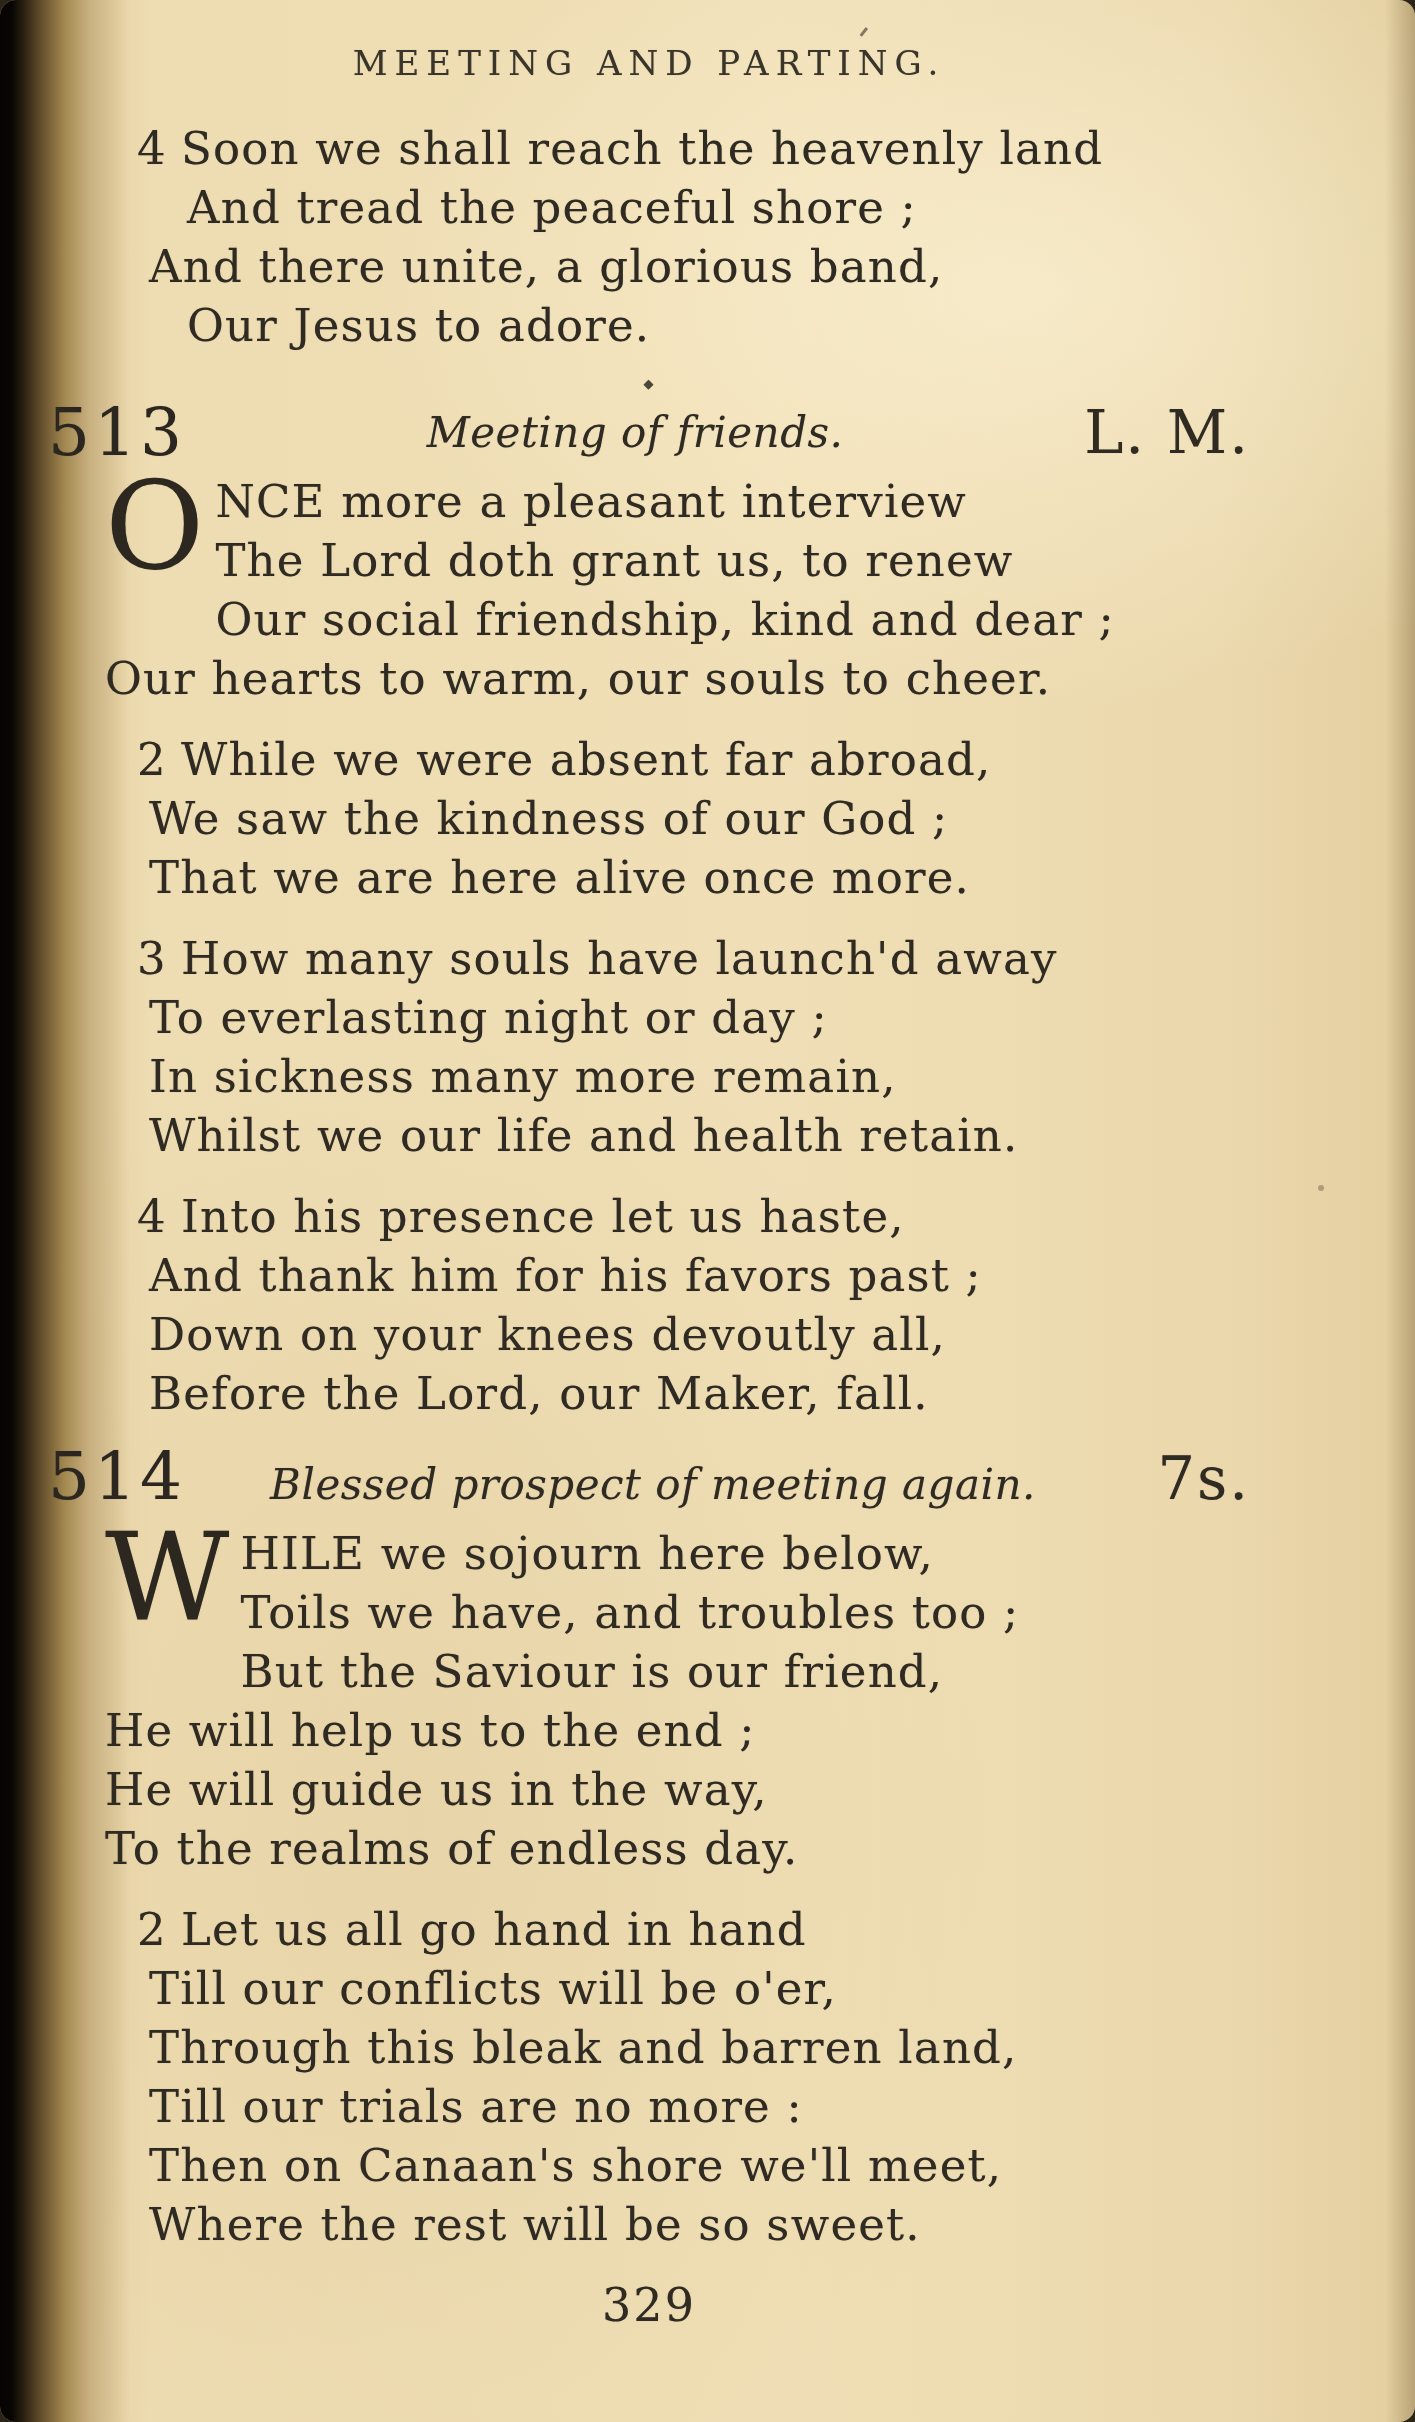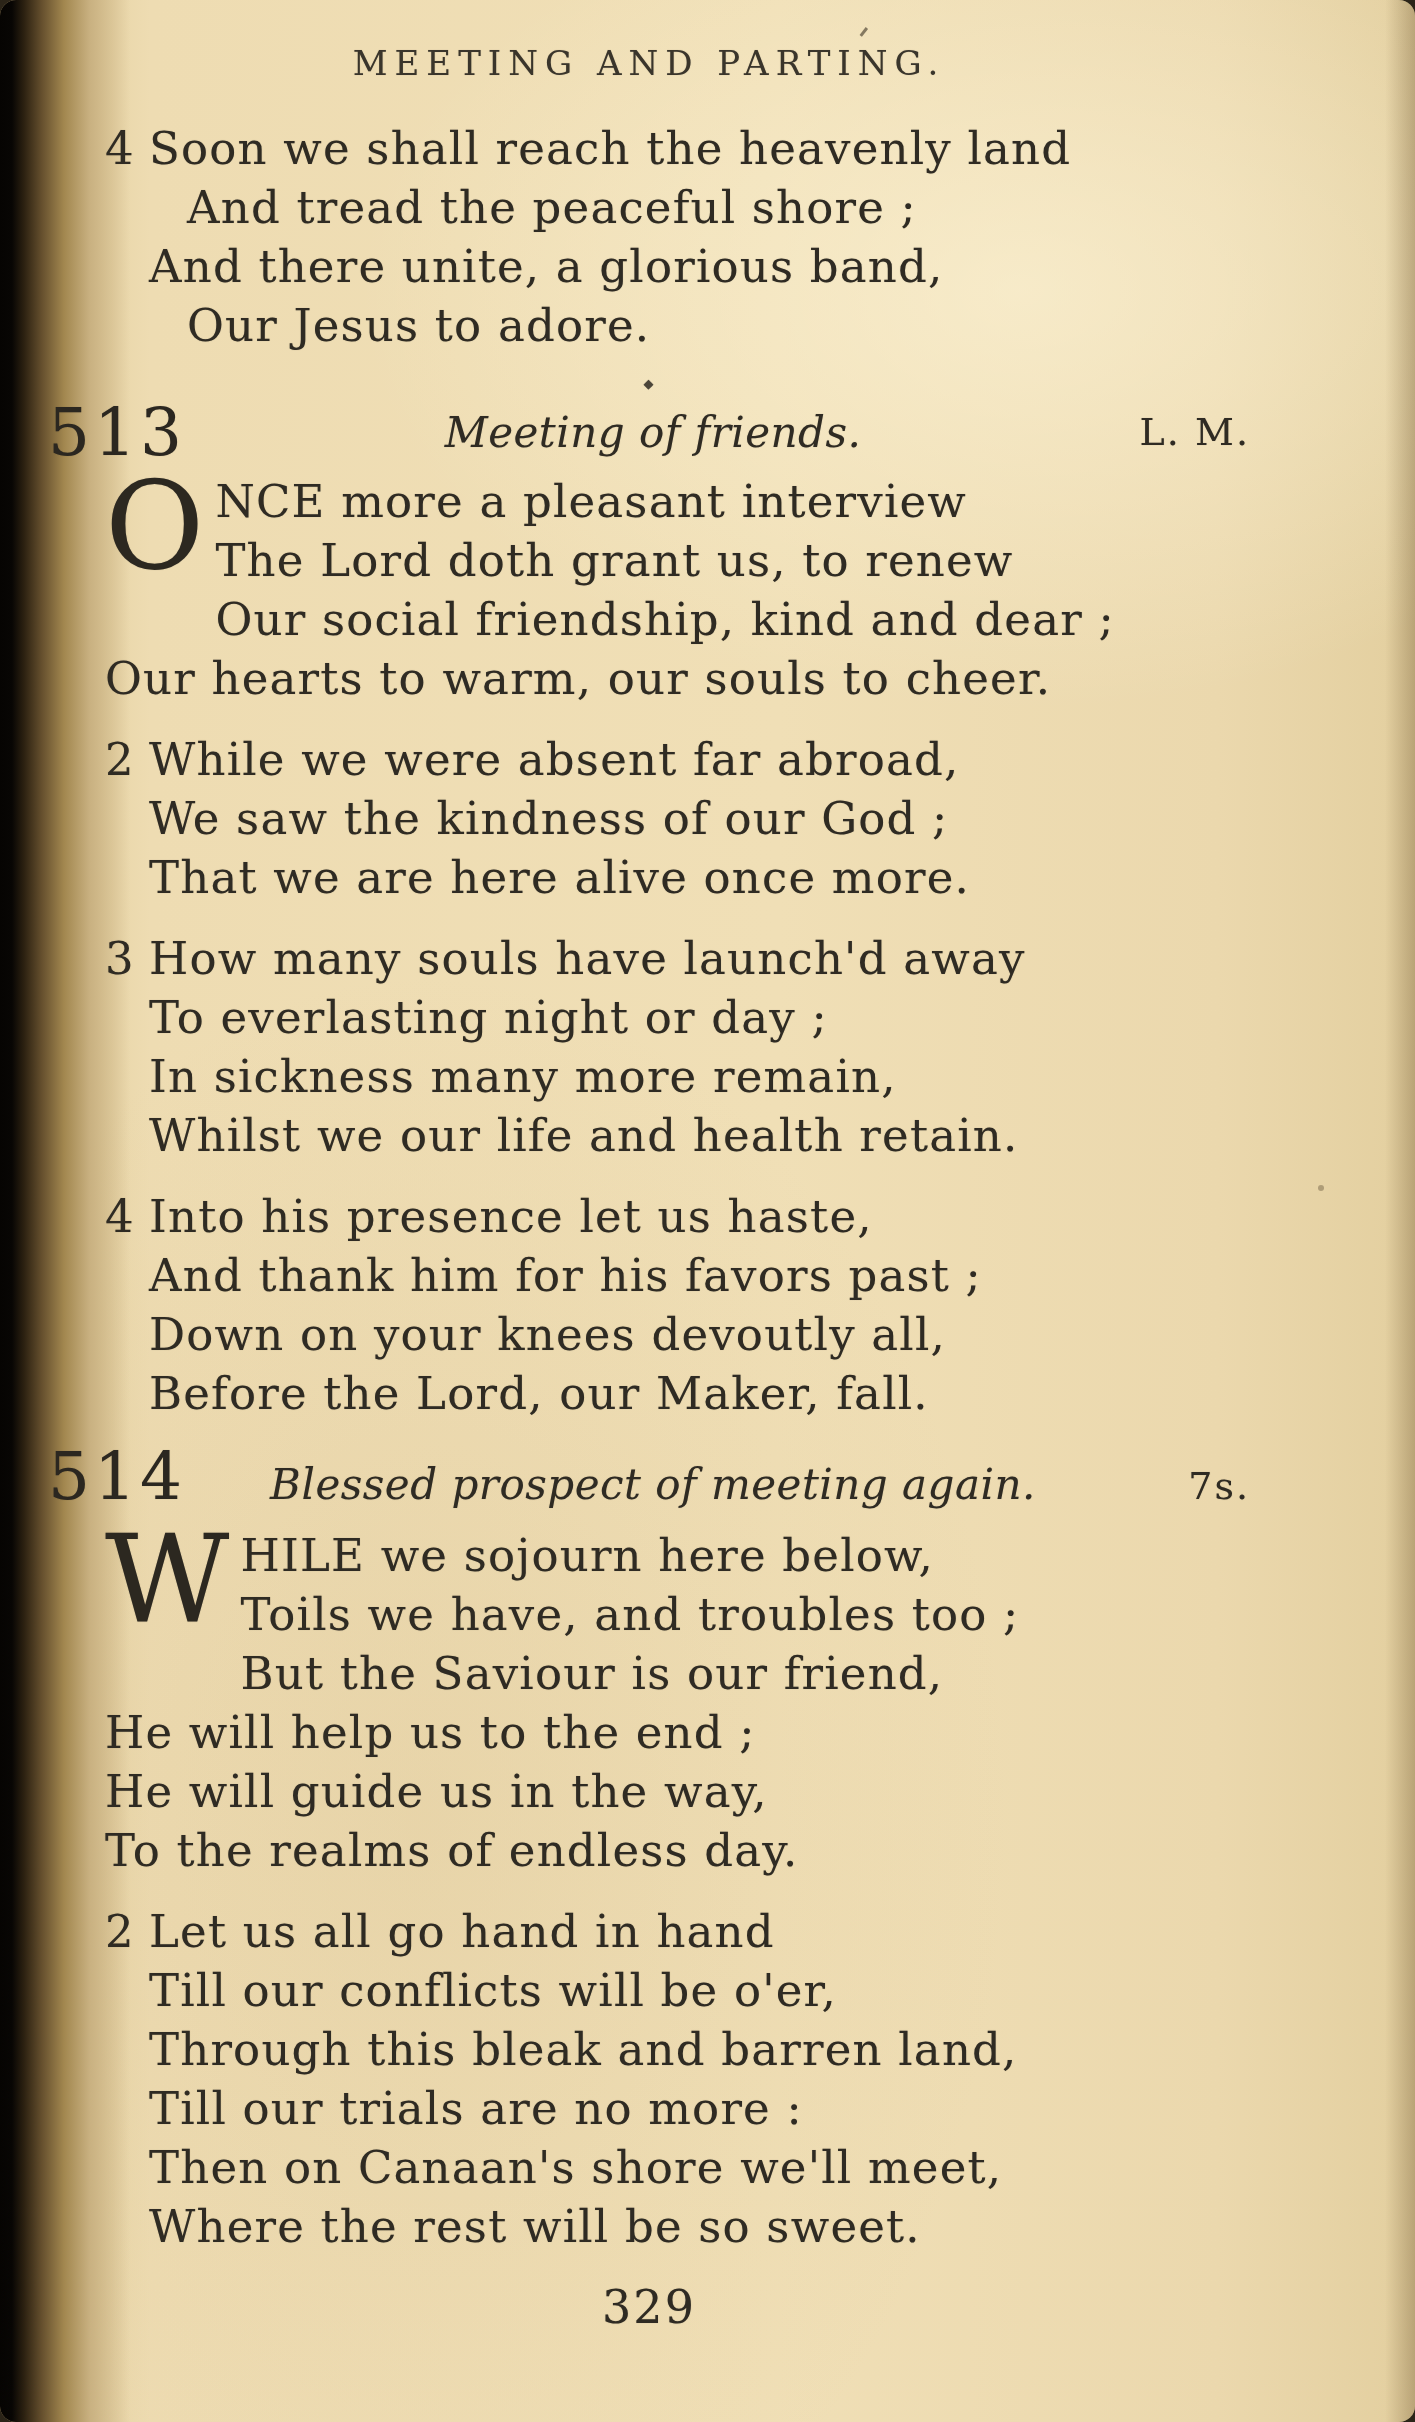--- a/index.html
+++ b/index.html
@@ -55,21 +55,21 @@
   }
   .running-head {
     text-align: center;
     font-size: 34px;
     letter-spacing: 7px;
     color: #3a352b;
     margin-bottom: 26px;
   }
   .stanza { margin: 0 0 22px 57px; }
   .stanza .line { padding-left: 44px; }
-  .stanza .line.first { padding-left: 0; }
+  .stanza .line.first { padding-left: 0; margin-left: 32px; }
   .stz-num { display: inline-block; width: 44px; }
   
   .stanza.alt .line.indent2 { padding-left: 82px; }
   
   .stanza.dropcap-stanza .line { padding-left: 0; }
   .stanza.dropcap-stanza .line.dc2 { padding-left: 14px; }
   .dropcap {
     float: left;
     font-size: 121px;
     line-height: 100px;
@@ -99,21 +99,21 @@
   .hymn-title {
     flex: 1;
     text-align: center;
     font-style: italic;
     font-size: 42px;
     letter-spacing: 0.5px;
   }
   .hymn-meter {
     min-width: 130px;
     text-align: right;
-    font-size: 38px;
+    font-size: 59px;
     letter-spacing: 2px;
     margin-left: 32px;
   }
   .page-number {
     text-align: center;
     font-size: 46px;
     margin-top: 18px;
     letter-spacing: 2px;
   }
 </style>

